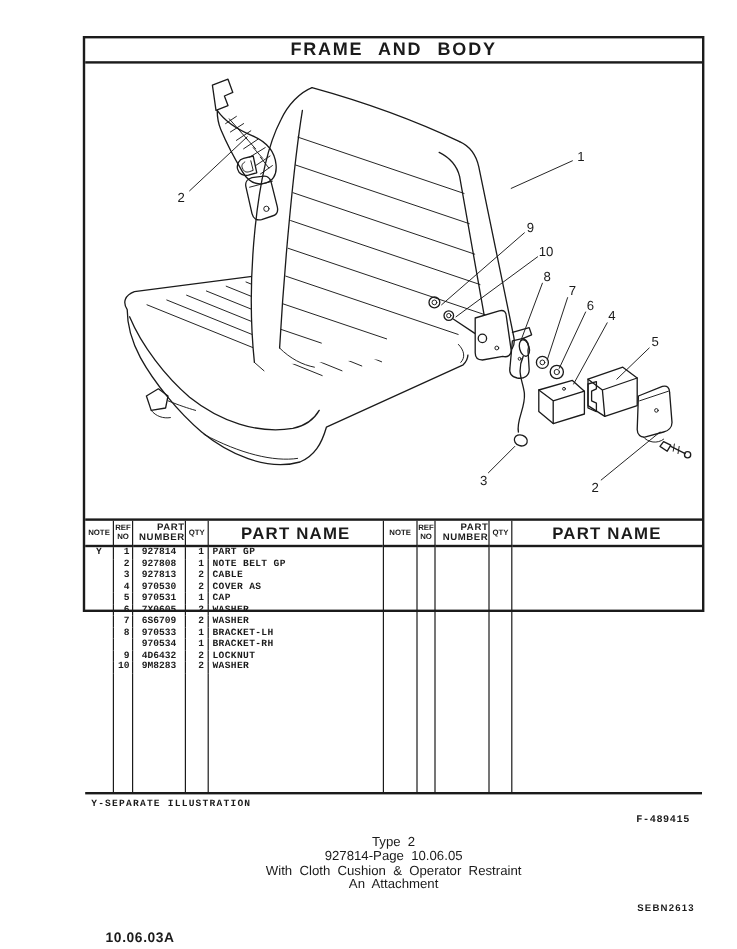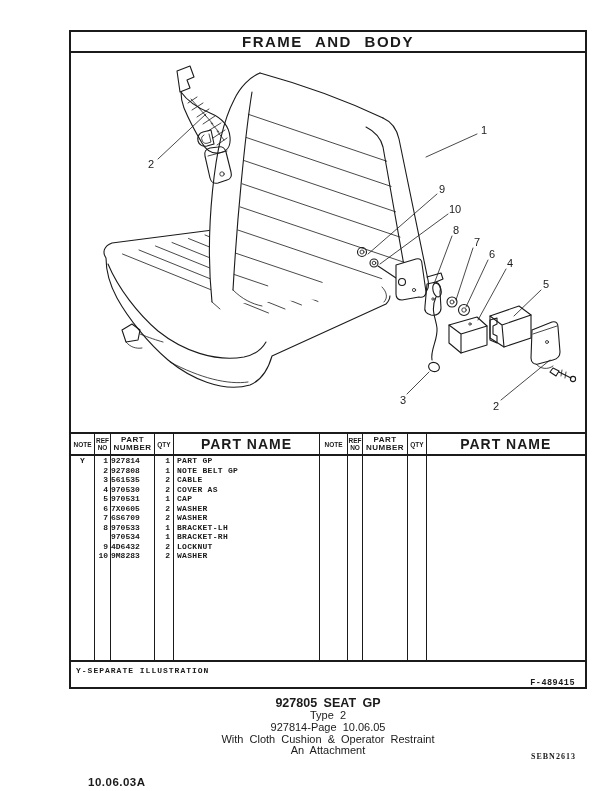--- a/index.html
+++ b/index.html
@@ -2,21 +2,21 @@
 <html><head>
 <meta charset="utf-8">
 <style>
   :root{ --ink:#1b1b1b; }
   html,body{margin:0;padding:0;}
   body{
     width:614px;height:791px;position:relative;background:#ffffff;
     font-family:"Liberation Sans",sans-serif;color:var(--ink);
   }
   .frame{
-    position:absolute;left:69px;top:30px;width:518px;height:659px;
+    position:absolute;left:69px;top:30px;width:518px;height:480px;
     border:2px solid var(--ink);box-sizing:border-box;background:#fff;
   }
   .titlebar{
     height:19px;border-bottom:2px solid var(--ink);
     text-align:center;font-weight:bold;font-size:15px;line-height:19px;
     letter-spacing:1.5px;word-spacing:7px;
   }
   .illus{position:absolute;left:0;top:21px;width:514px;height:379px;}
   .illus svg{display:block;}
   .ptable{
@@ -27,30 +27,30 @@
   .lh{width:249px;grid-template-columns:24px 16px 44px 19px 1fr;border-right:1.5px solid var(--ink);}
   .rh{width:264.5px;grid-template-columns:28px 15px 45px 19px 1fr;}
   .half>*{box-sizing:border-box;}
   .hc{
     border-right:1px solid var(--ink);border-bottom:2px solid var(--ink);
     display:flex;flex-direction:column;align-items:center;justify-content:center;
     font-weight:bold;text-align:center;
   }
   .half>*:nth-child(5n){border-right:none;}
   .h-note,.h-ref,.h-qty{font-size:6.5px;line-height:7px;}
-  .h-part{font-size:8px;line-height:8.5px;letter-spacing:0.5px;}
+  .h-part{font-size:8px;line-height:8.5px;letter-spacing:0.5px;align-items:flex-end;}
   .h-name{font-size:14px;letter-spacing:1px;}
   .c{
     border-right:1px solid var(--ink);
     font-family:"Liberation Mono",monospace;font-weight:bold;
     font-size:8px;line-height:9.5px;white-space:pre;overflow:hidden;
   }
   .cn{text-align:center;}
   .cr{text-align:right;padding-right:2px;}
-  .cp{text-align:left;}
+  .cp{text-align:center;}
   .cq{text-align:right;padding-right:3px;}
   .cm{padding-left:3px;letter-spacing:0.3px;}
   .tfoot{
     position:absolute;left:0;top:628px;width:514px;height:31px;
     border-top:2px solid var(--ink);box-sizing:border-box;
   }
   .footnote{
     position:absolute;left:5px;top:4px;
     font-family:"Liberation Mono",monospace;font-weight:bold;font-size:8px;letter-spacing:1px;
   }
@@ -61,21 +61,21 @@
   .pagefooter{
     position:absolute;left:69px;top:697px;width:518px;text-align:center;
     font-size:11px;line-height:11.8px;word-spacing:3px;
   }
   .pf-title{font-weight:bold;font-size:12.5px;line-height:13px;}
   .sectioncode{
     position:absolute;left:88px;top:776px;font-weight:bold;font-size:11.5px;letter-spacing:0.5px;
   }
   .bookcode{
     position:absolute;left:531px;top:752px;font-size:8px;font-weight:bold;letter-spacing:1px;
-    font-family:Liberation Serif, serif;
+    font-family:Liberation Sans, sans-serif;
   }
   .ln{stroke:var(--ink);stroke-width:1.1;fill:none;stroke-linecap:round;stroke-linejoin:round;}
   .thin{stroke:var(--ink);stroke-width:0.8;fill:none;stroke-linecap:round;}
   .fillw{fill:#ffffff;stroke:none;}
   .callout{font-family:"Liberation Sans",sans-serif;font-size:11px;fill:var(--ink);}
 </style>
 </head>
 <body>
 
 <div class="frame">
@@ -250,21 +250,21 @@
       <div class="c cm">PART GP</div>
 
       <div class="c cn"></div>
       <div class="c cr">2</div>
       <div class="c cp">927808</div>
       <div class="c cq">1</div>
       <div class="c cm">NOTE BELT GP</div>
 
       <div class="c cn"></div>
       <div class="c cr">3</div>
-      <div class="c cp">561535</div>
+      <div class="c cp">927813</div>
       <div class="c cq">2</div>
       <div class="c cm">CABLE</div>
 
       <div class="c cn"></div>
       <div class="c cr">4</div>
       <div class="c cp">970530</div>
       <div class="c cq">2</div>
       <div class="c cm">COVER AS</div>
 
       <div class="c cn"></div>
@@ -342,20 +342,19 @@
     </div>
   </div>
 
   <div class="tfoot">
     <div class="footnote">Y-SEPARATE ILLUSTRATION</div>
     <div class="figref">F-489415</div>
   </div>
 </div>
 
 <div class="pagefooter">
-  <div class="pf-title">927805 SEAT GP</div>
   <div>Type 2</div>
   <div>927814-Page 10.06.05</div>
   <div>With Cloth Cushion &amp; Operator Restraint</div>
   <div>An Attachment</div>
 </div>
 <div class="sectioncode">10.06.03A</div>
 <div class="bookcode">SEBN2613</div>
 
 </body></html>

